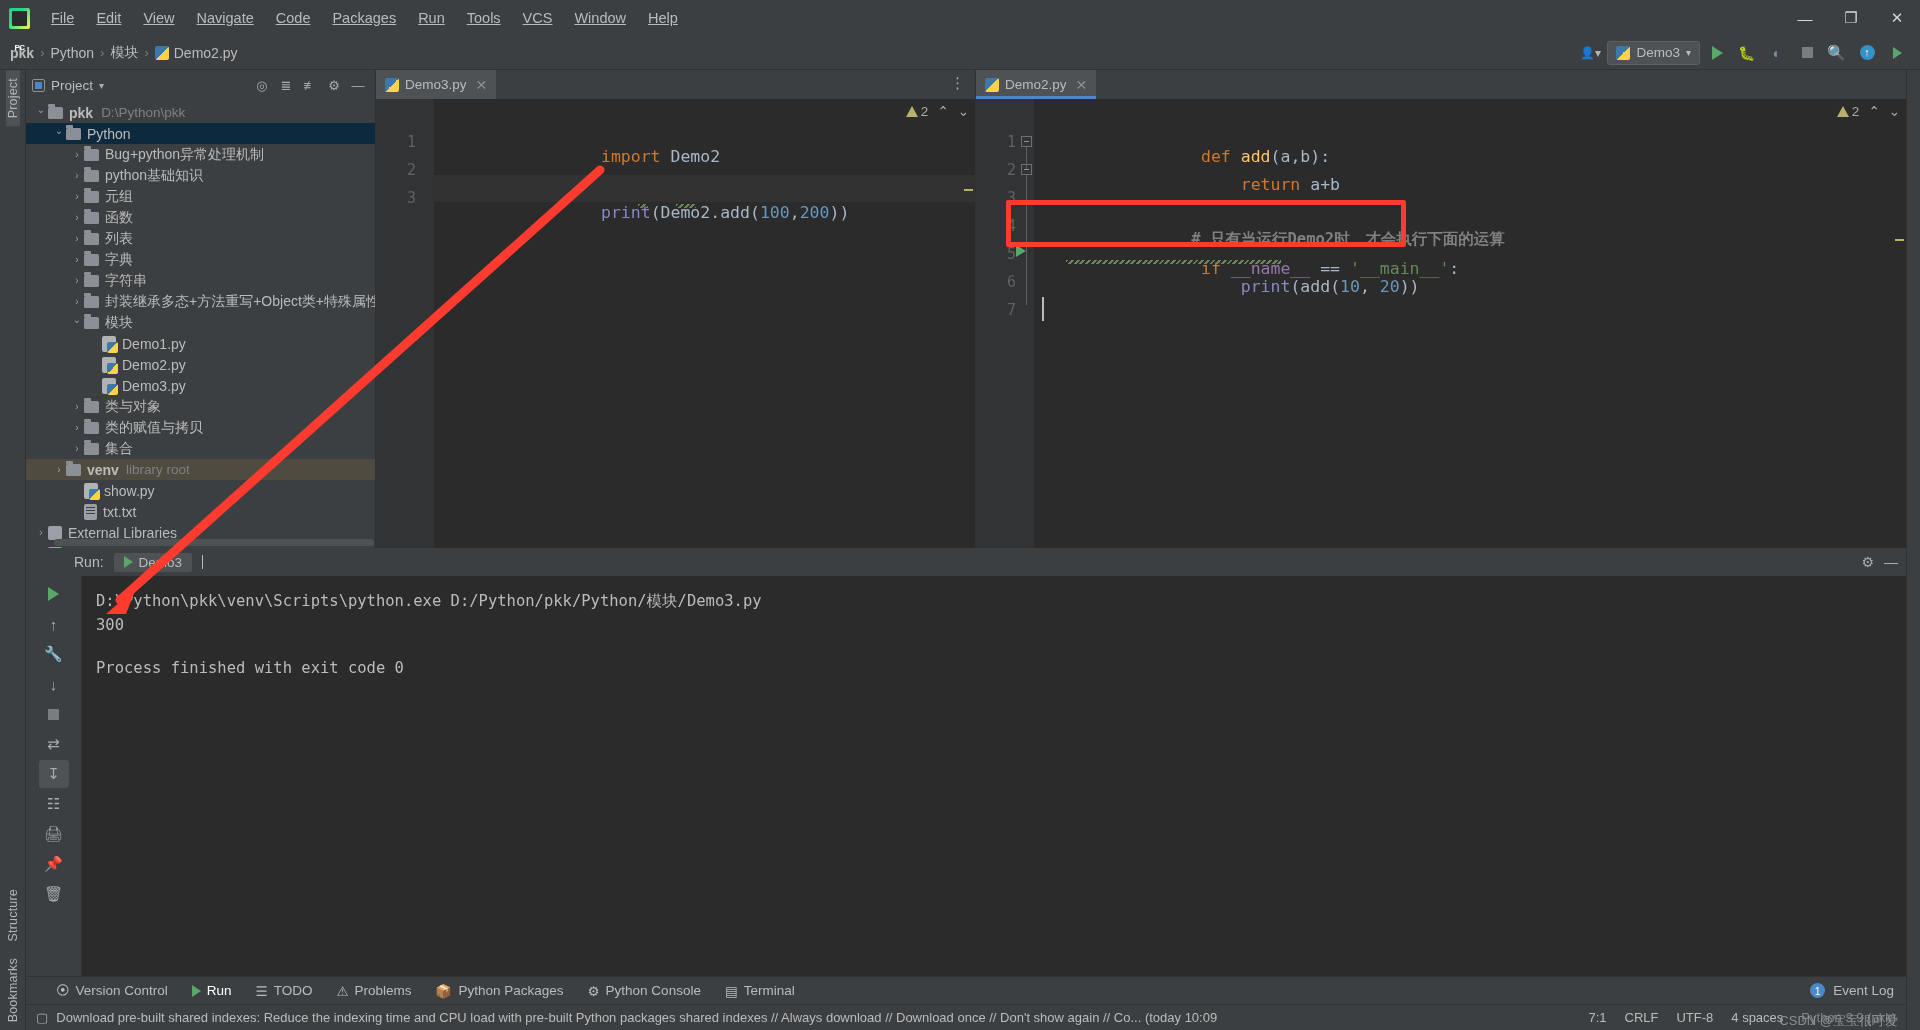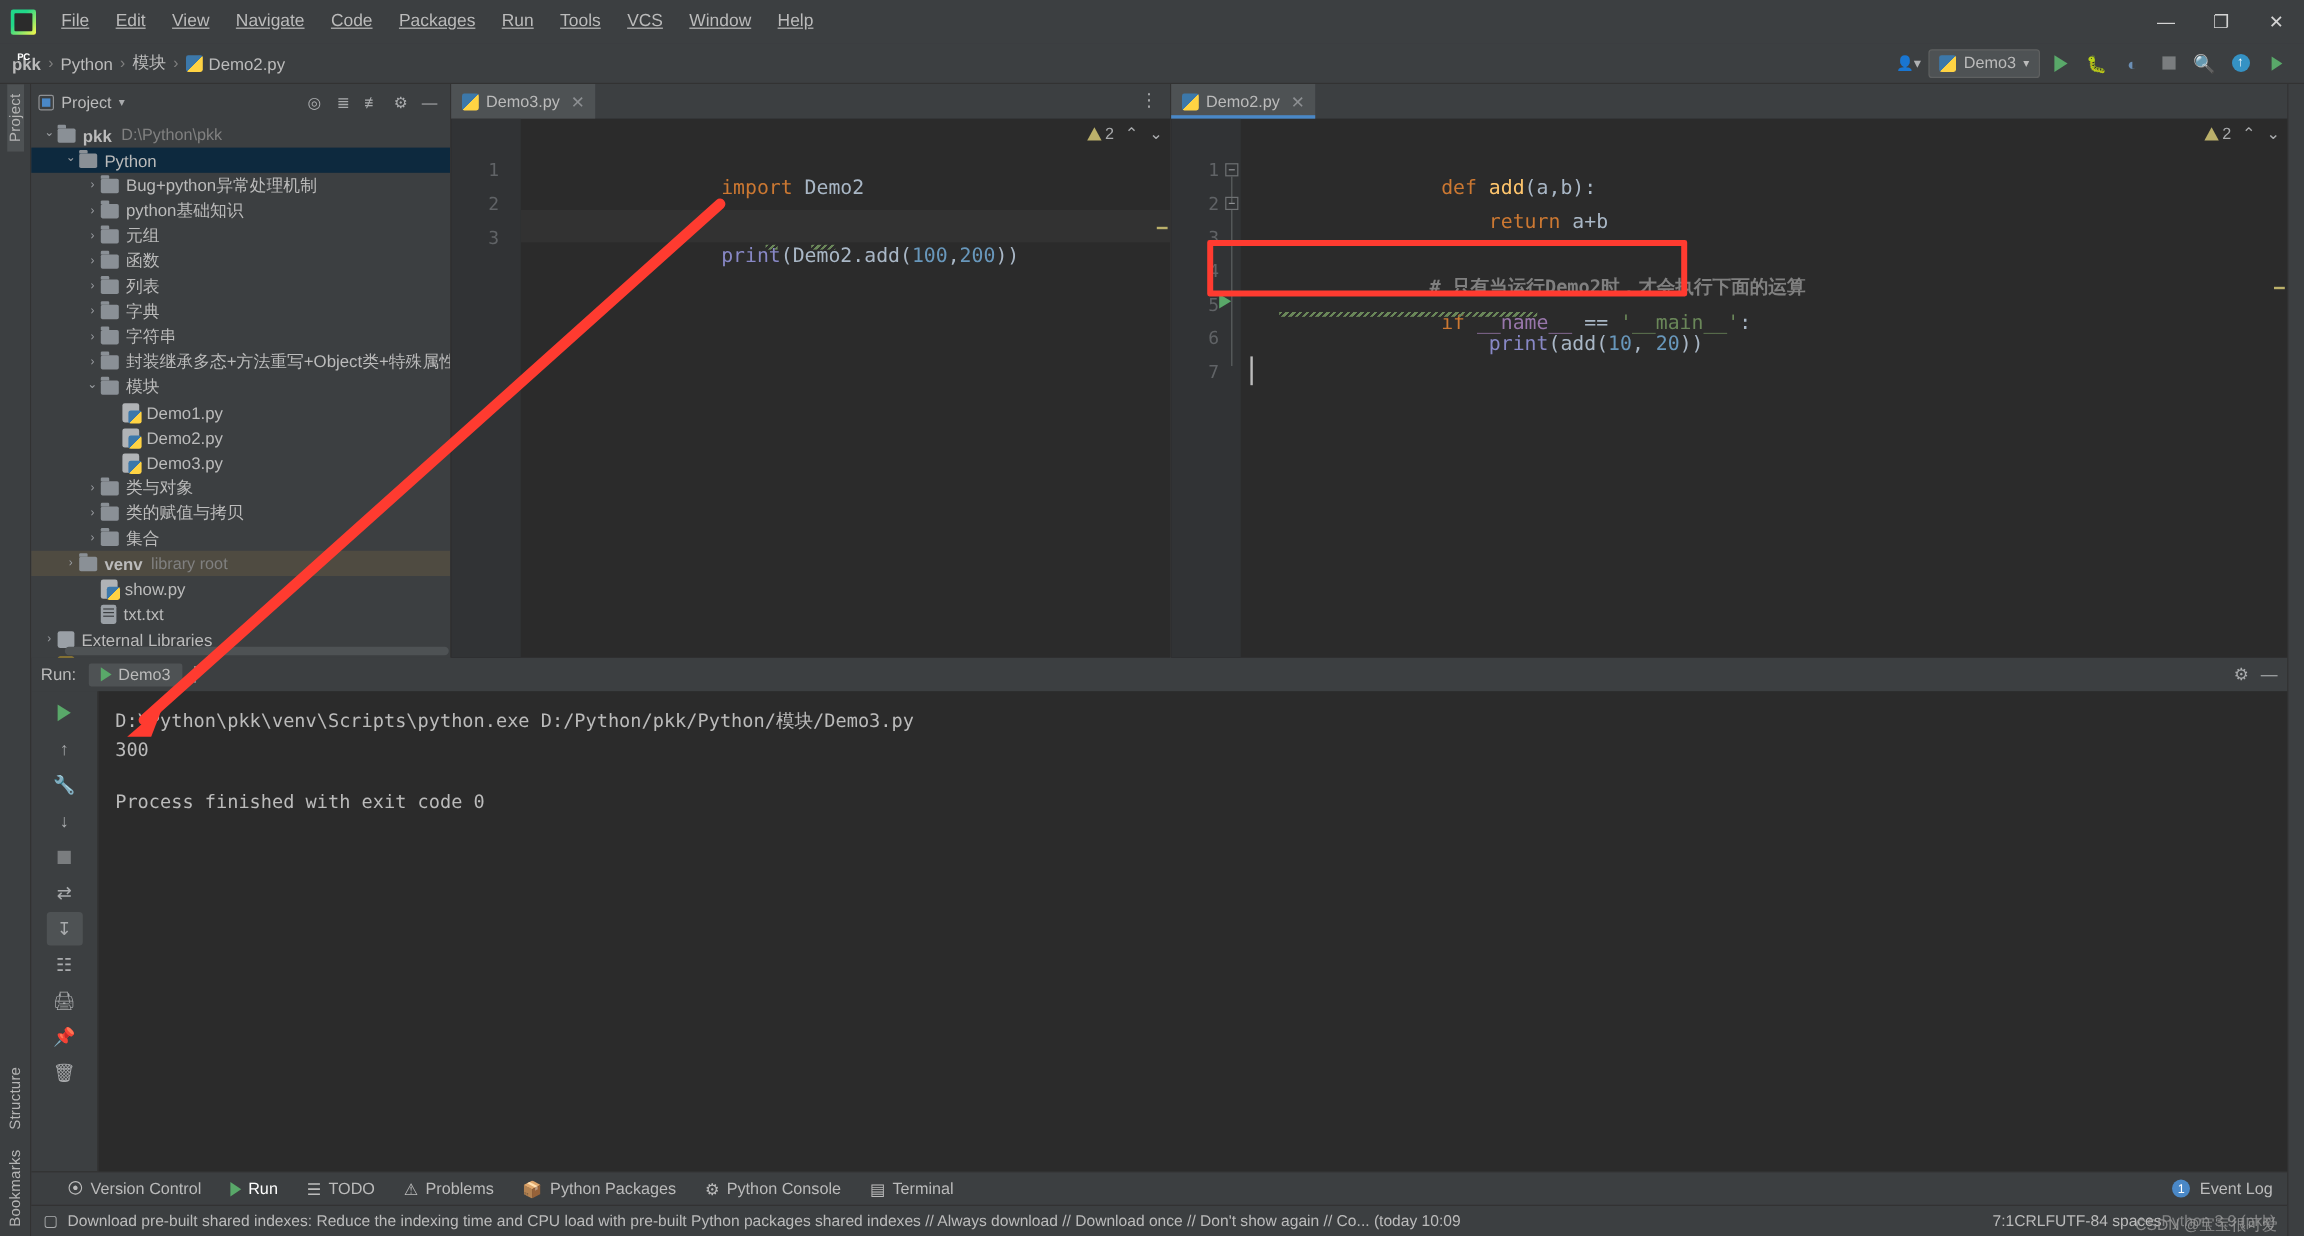--- a/index.html
+++ b/index.html
@@ -190,21 +190,21 @@
   .squiggle {
     position:absolute; height:4px;
     background: repeating-linear-gradient(135deg, #6a8759 0 2px, transparent 2px 4px);
   }
   .mini-mark { position:absolute; right:2px; width:9px; height:2px; }
 
   
   .runwin { flex: 1 1 auto; display: flex; flex-direction: column; background: #3c3f41; min-height: 0; }
   .run-header {
     height: 28px; display: flex; align-items: center; gap: 10px; padding: 0 8px;
-    color: #bbbbbb; font-size: 14px; flex: 0 0 28px;
+    color: #bbbbbb; font-size: 14px; flex: 0 0 28px; margin-left: 40px;
   }
   .run-tab {
     display:flex; align-items:center; gap:6px; background:#4e5254; padding: 2px 10px; border-radius: 2px;
     font-size: 13.5px;
   }
   .run-header-right { margin-left:auto; display:flex; align-items:center; gap:10px; color:#a9abad; font-size:14px;}
   .run-body { flex: 1 1 auto; display: flex; min-height: 0; }
   .run-side {
     width: 56px; background: #3c3f41; display:flex; flex-direction:column; align-items:center;
     padding-top: 4px; gap: 2px; flex: 0 0 56px; border-right:1px solid #323232;
@@ -229,21 +229,21 @@
     background:#4a88c7; color:#fff; border-radius:50%; width:15px;height:15px;
     display:flex;align-items:center;justify-content:center; font-size:10.5px;
   }
 
   
   .statusbar {
     height: 26px; background: #3c3f41; display:flex; align-items:center; gap: 8px;
     color:#bbbbbb; font-size:13px; flex: 0 0 26px; padding: 0 10px; border-top:1px solid #323232;
     position: relative;
   }
-  .sb-right { margin-left:auto; display:flex; align-items:center; }
+  .sb-right { margin-left:auto; display:flex; align-items:center; gap: 18px; }
   .watermark {
     position:absolute; right: 8px; bottom: 0px; color:#9b9b9b; font-size:13px; opacity:.85;
   }
 
   
   .rightstripe { width: 14px; background:#3c3f41; border-left:1px solid #323232; flex: 0 0 14px; }
 
   
   .arrow-svg { position: absolute; left: 0; top: 0; pointer-events: none; z-index: 40; }
 </style>

